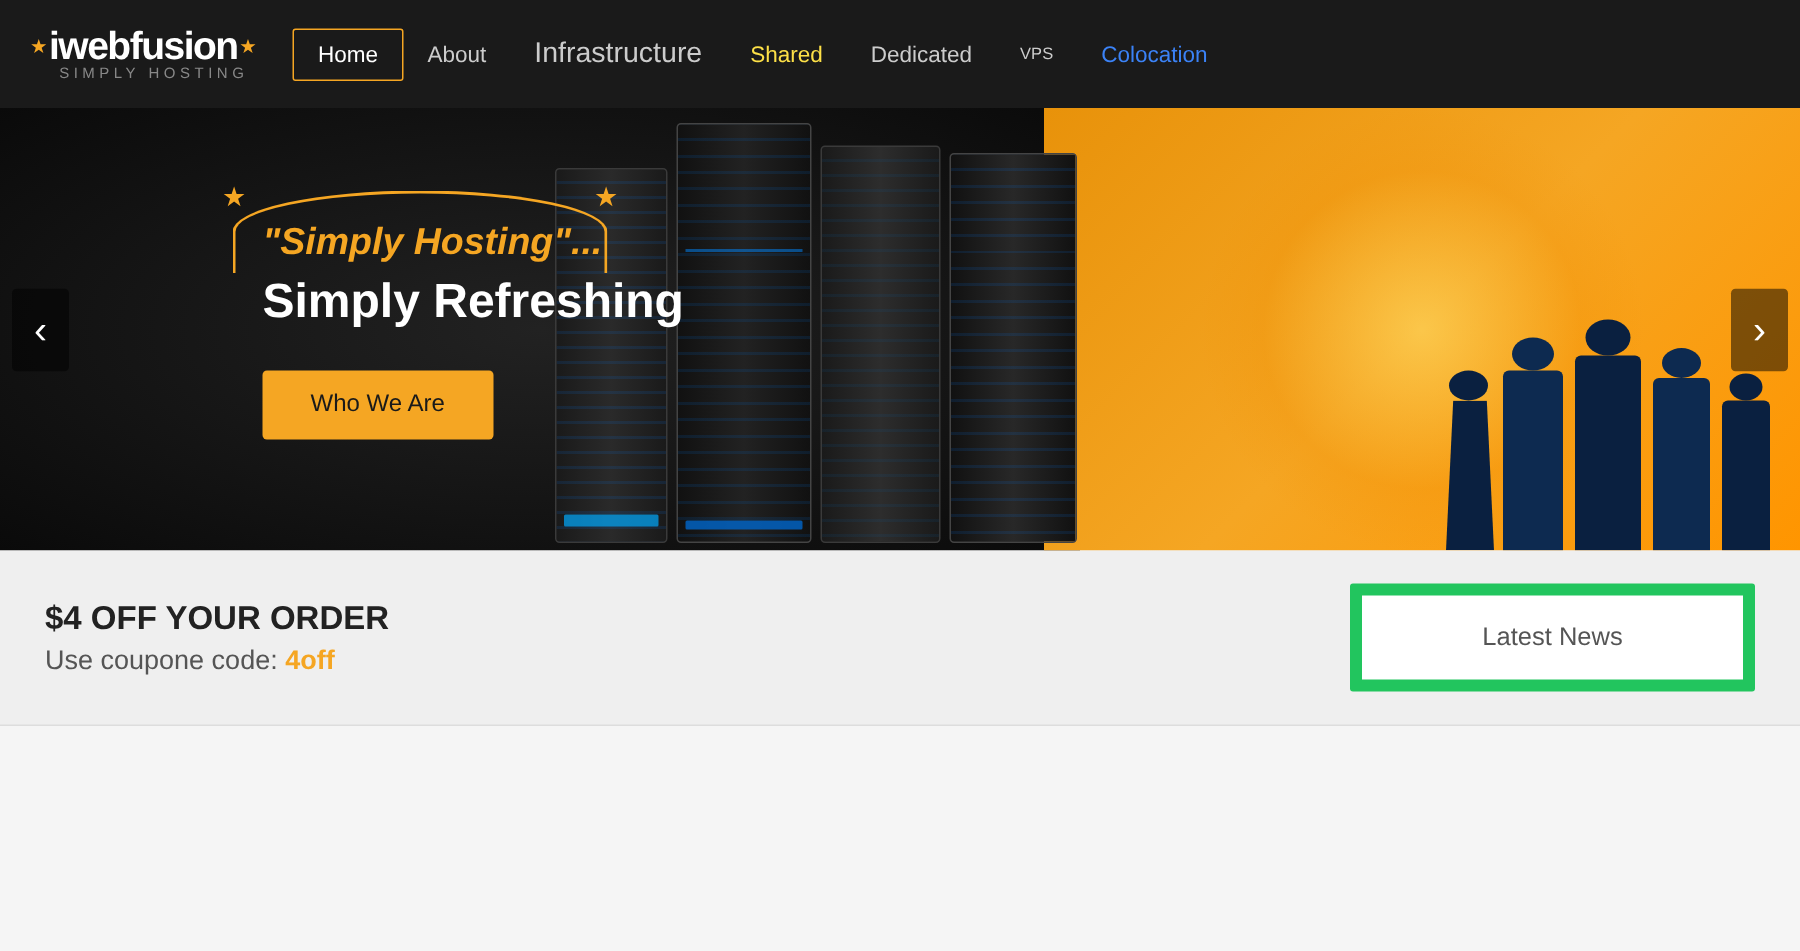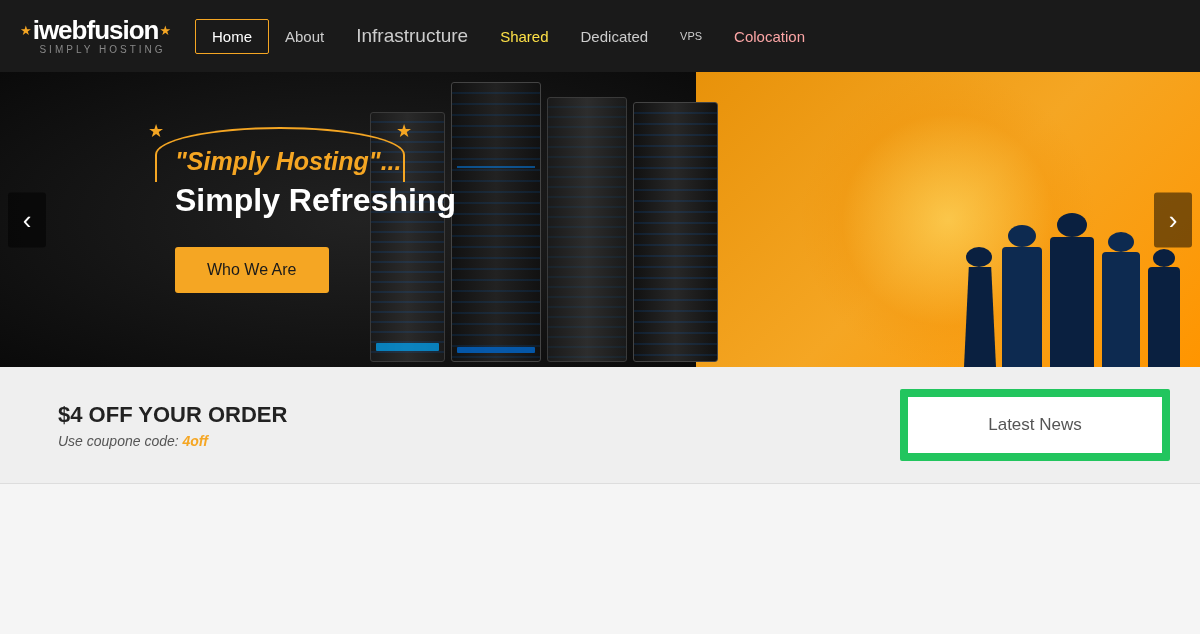--- a/index.html
+++ b/index.html
@@ -34,21 +34,21 @@
     <li style="height:100%; display:flex; align-items:center;">
       <a href="#" style="color:#fde047; text-decoration:none; padding:0 16px; font-size:15px; height:100%; display:flex; align-items:center;">Shared</a>
     </li>
     <li style="height:100%; display:flex; align-items:center;">
       <a href="#" style="color:#ccc; text-decoration:none; padding:0 16px; font-size:15px; height:100%; display:flex; align-items:center;">Dedicated</a>
     </li>
     <li style="height:100%; display:flex; align-items:center;">
       <a href="#" style="color:#ccc; text-decoration:none; padding:0 16px; font-size:11px; height:100%; display:flex; align-items:center;">VPS</a>
     </li>
     <li style="height:100%; display:flex; align-items:center;">
-      <a href="#" style="color:#fca5a5; text-decoration:none; padding:0 16px; font-size:15px; height:100%; display:flex; align-items:center;">Colocation</a>
+      <a href="#" style="color:#3b82f6; text-decoration:none; padding:0 16px; font-size:15px; height:100%; display:flex; align-items:center;">Colocation</a>
     </li>
   </ul>
 </nav>
 
 <div style="position:relative; width:1200px; height:295px; overflow:hidden;">
 
   <div style="position:absolute; top:0; left:0; width:60%; height:100%; background:linear-gradient(135deg, #0d0d0d 0%, #1a1a1a 40%, #252525 100%); background-image: radial-gradient(ellipse at 50% 50%, #222 0%, #0a0a0a 100%);"></div>
 
   <div style="position:absolute; top:0; right:0; width:42%; height:100%; background:linear-gradient(135deg, #e8920a 0%, #f5a623 50%, #ff9500 100%); overflow:hidden;">
 
@@ -115,22 +115,22 @@
     <div style="color:white; font-size:32px; font-weight:bold; margin-bottom:28px;">Simply Refreshing</div>
     <button style="background:#f5a623; color:#1a1a1a; border:none; padding:14px 32px; font-size:16px; font-weight:normal; cursor:pointer; border-radius:3px;">Who We Are</button>
   </div>
 
   <button style="position:absolute; top:50%; left:8px; transform:translateY(-50%); background:rgba(0,0,0,0.5); color:white; border:none; width:38px; height:55px; font-size:26px; cursor:pointer; display:flex; align-items:center; justify-content:center; z-index:20; border-radius:3px;">‹</button>
 
   <button style="position:absolute; top:50%; right:8px; transform:translateY(-50%); background:rgba(0,0,0,0.5); color:white; border:none; width:38px; height:55px; font-size:26px; cursor:pointer; display:flex; align-items:center; justify-content:center; z-index:20; border-radius:3px;">›</button>
 </div>
 
 <div style="background:#efefef; display:flex; align-items:center; padding:22px 30px; min-height:80px; border-bottom:1px solid #ddd; width:1200px;">
-  <div style="flex:1;margin-left:28px;">
+  <div style="flex:1;">
     <div style="font-size:22px; font-weight:bold; color:#222; margin-bottom:5px;">$4 OFF YOUR ORDER</div>
-    <div style="font-size:14px; color:#555;font-style:italic;">
+    <div style="font-size:18px; color:#555;">
       <span>Use coupone code: </span><span style="color:#f5a623; font-weight:bold;">4off</span>
     </div>
   </div>
   <button style="background:white; border:8px solid #22c55e; color:#555; padding:18px 45px; font-size:17px; cursor:pointer; min-width:270px; text-align:center; border-radius:2px;">Latest News</button>
 </div>
 
 <div style="width:1200px; height:162px; background:#f5f5f5;"></div>
 
 </body></html>

